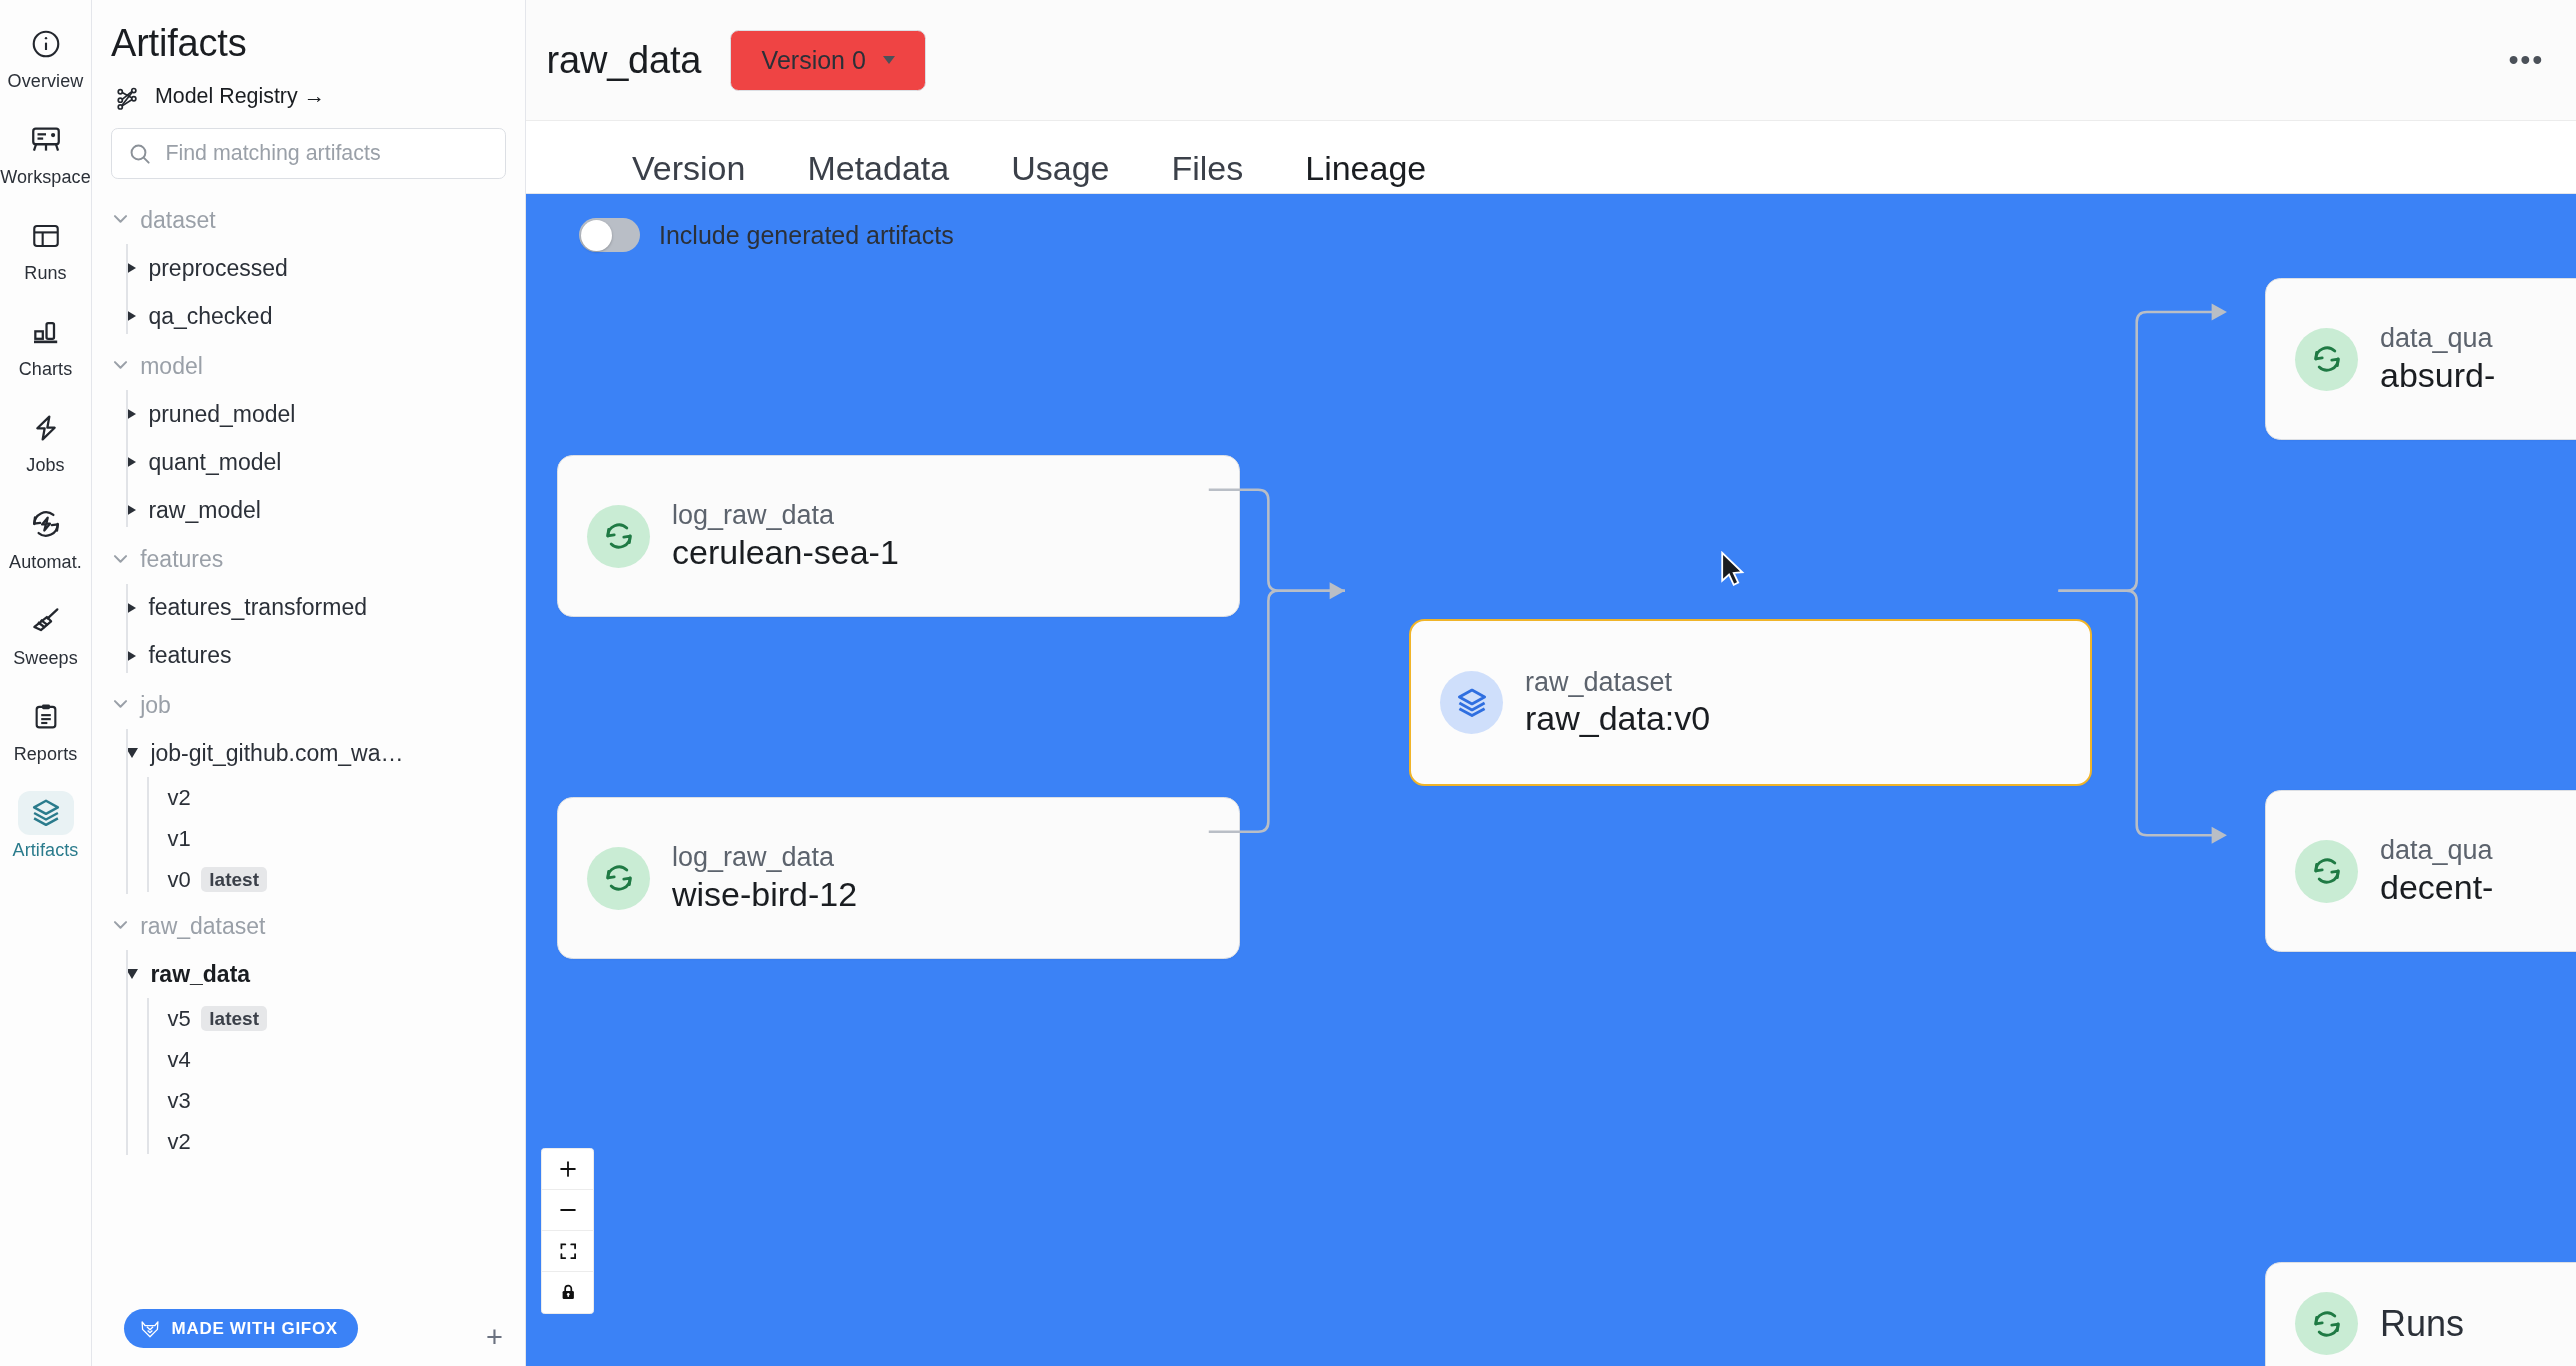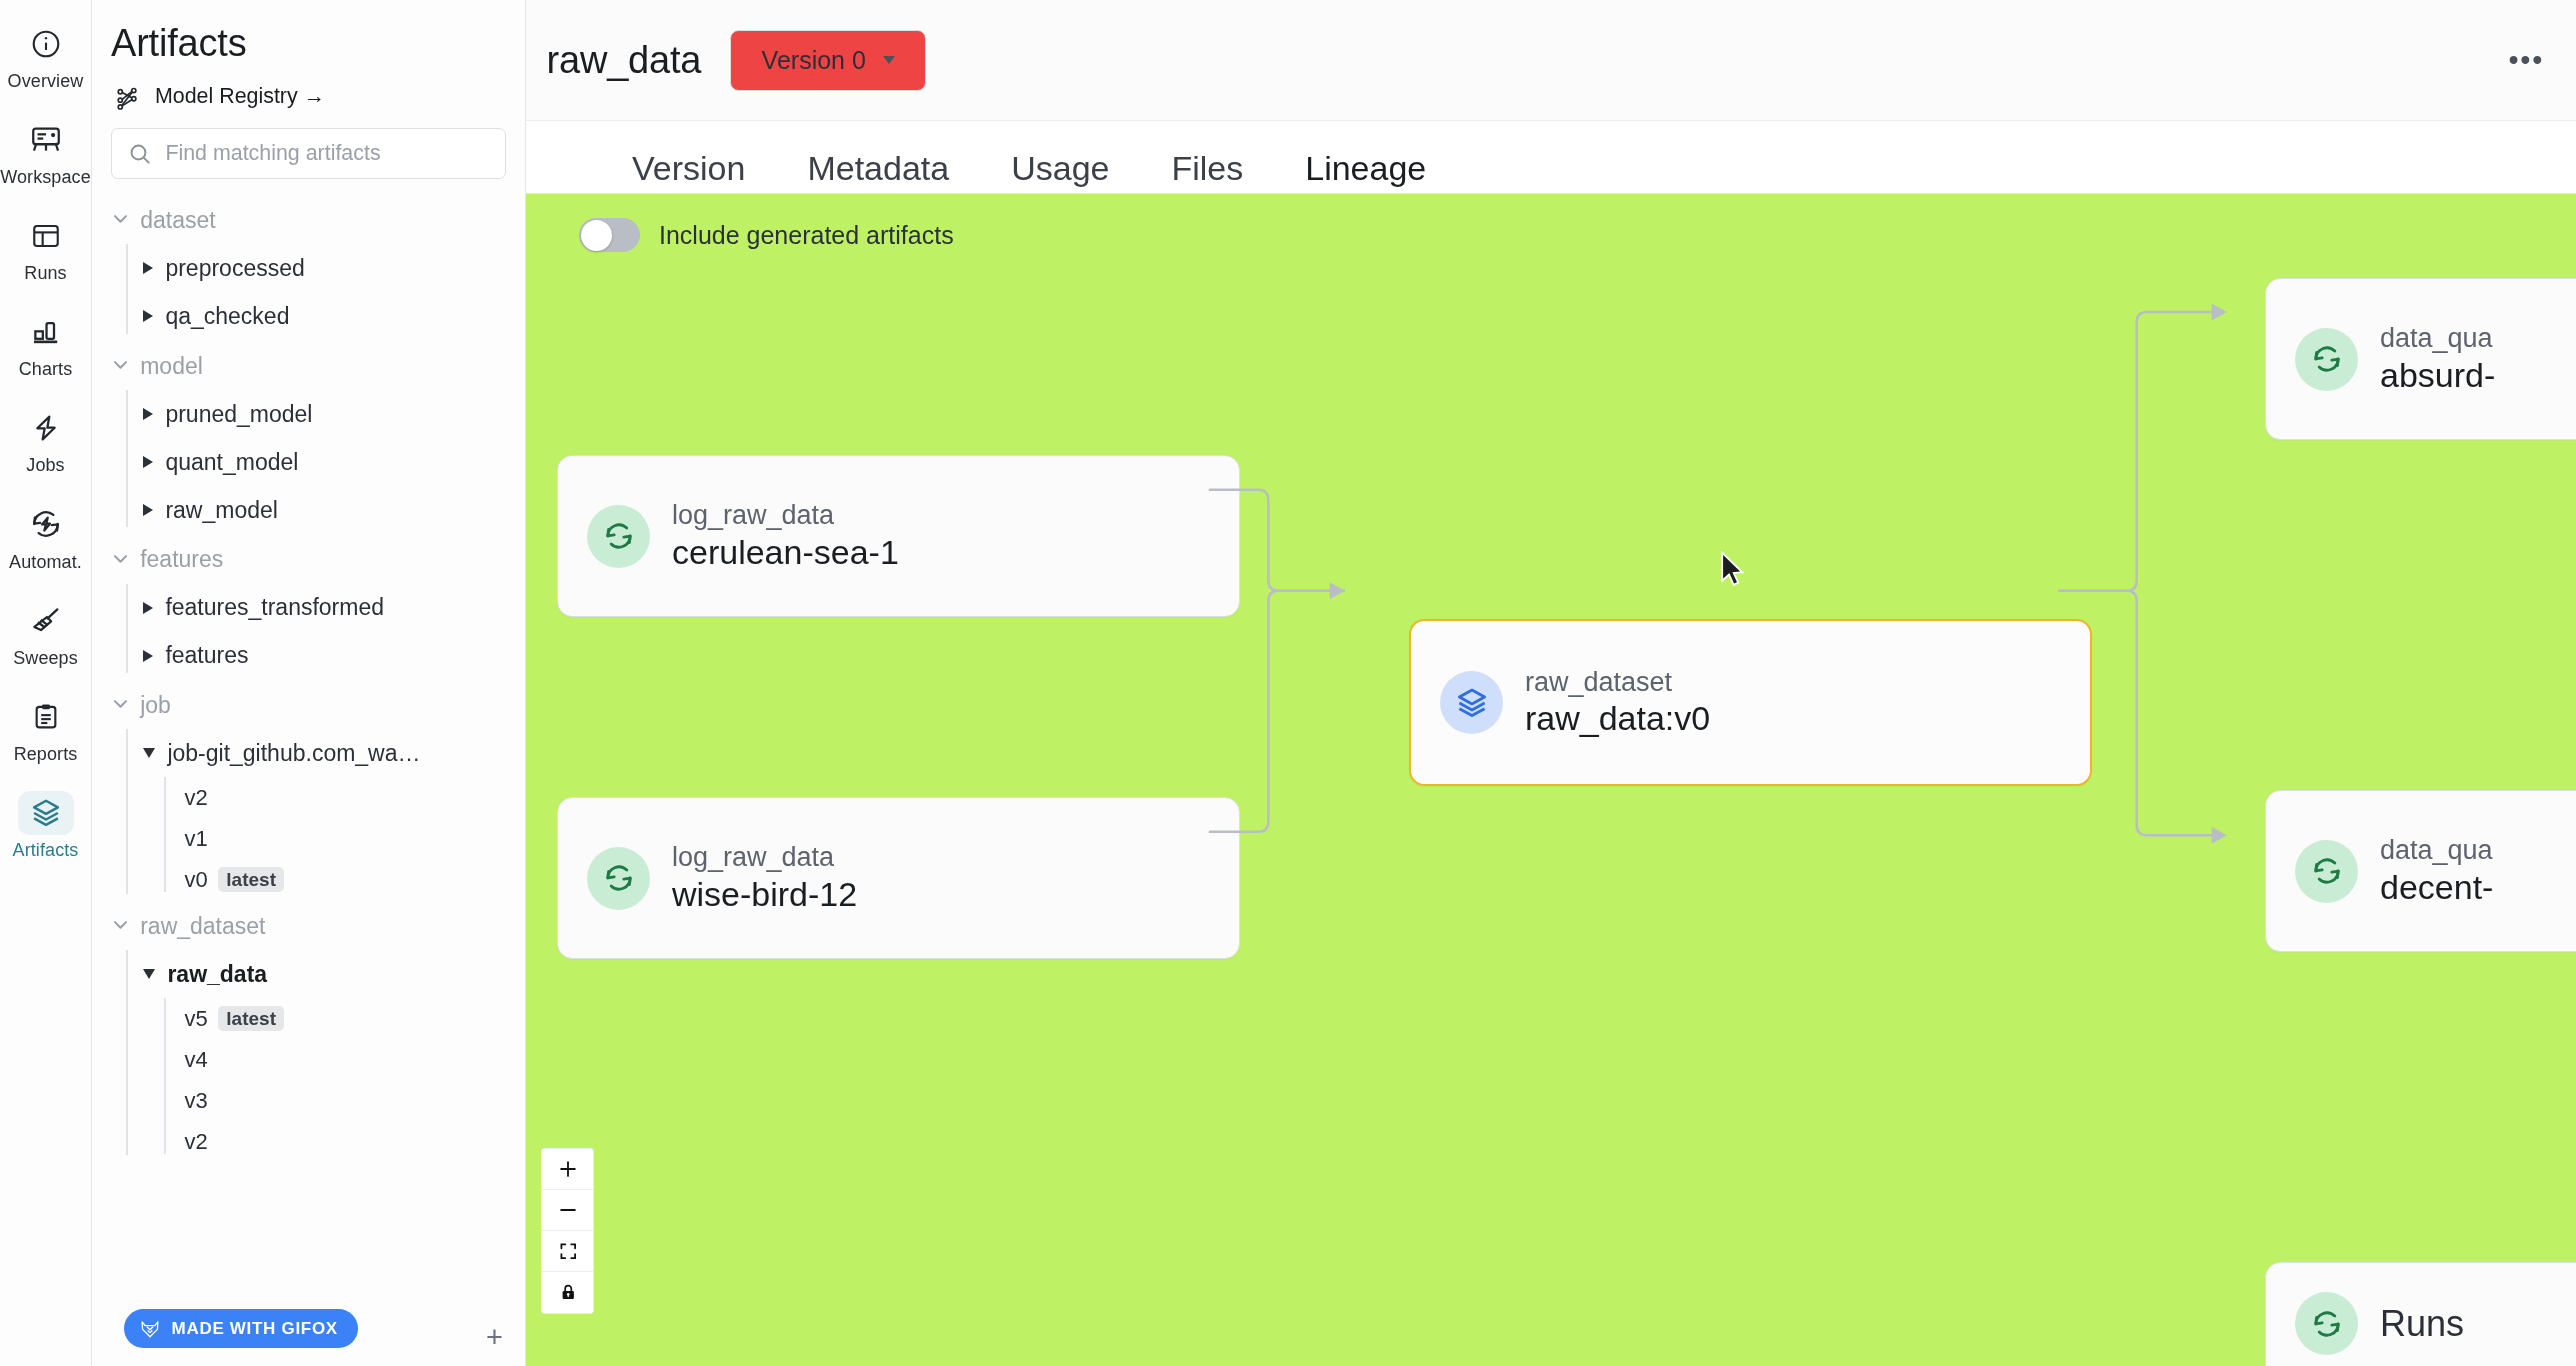--- a/index.html
+++ b/index.html
@@ -63,21 +63,21 @@
     font-family: "Liberation Sans", sans-serif;
   }
   .sb-search input::placeholder { color: #9aa0a8; }
 
   .tree { margin-top: 17px; padding-left: 19px; }
   .tree-group { margin-bottom: 1.7px; }
   .grp-head {
     display: flex; align-items: center; gap: 10.2px; height: 48px; cursor: pointer;
   }
   .grp-head .lbl { font-size: 23px; color: #9aa0a8; }
-  .grp-children { border-left: 1.7px px; position: relative; margin-left: 15.4px; padding-left: 17px; }
+  .grp-children { border-left: 1.7px px; position: relative; margin-left: 15.4px; }
   .grp-children:before {
     content: ""; position: absolute; left: 0; top: 0; bottom: 6.8px;
     width: 1.7px; background: #e1e3e7;
   }
   .node {
     display: flex; align-items: center; gap: 12px; height: 48px; cursor: pointer;
   }
   .node .lbl { font-size: 23px; color: #2b3038; white-space: nowrap; }
   .node.bold .lbl { font-weight: 700; color: #1a1d21; }
   .ver-children { position: relative; margin-left: 20.5px; padding-left: 20.5px; }
@@ -138,21 +138,21 @@
     height: 73px; background: #fff; border-bottom: 0.9px solid #e4e6eb;
     display: flex; align-items: flex-end; padding-left: 75px; gap: 0;
   }
   .tab {
     height: 73px; display: flex; align-items: center; justify-content: center;
     padding: 0 31px; font-size: 34px; color: #3b4049; cursor: pointer;
     border-bottom: 4.3px solid transparent; position: relative; top: 14px;
   }
   .tab.active { color: #1a1d21; border-bottom-color: #3b72d9; }
 
-  .canvas { flex: 1; position: relative; background: #bef264; overflow: hidden; }
+  .canvas { flex: 1; position: relative; background: #3b82f6; overflow: hidden; }
 
   .toggle-row {
     position: absolute; left: 53px; top: 24px;
     display: flex; align-items: center; gap: 19px; z-index: 6;
   }
   .switch {
     width: 61px; height: 34px; border-radius: 17px; background: #b9bec6;
     position: relative; cursor: pointer; flex: 0 0 61px;
   }
   .switch .knob {

